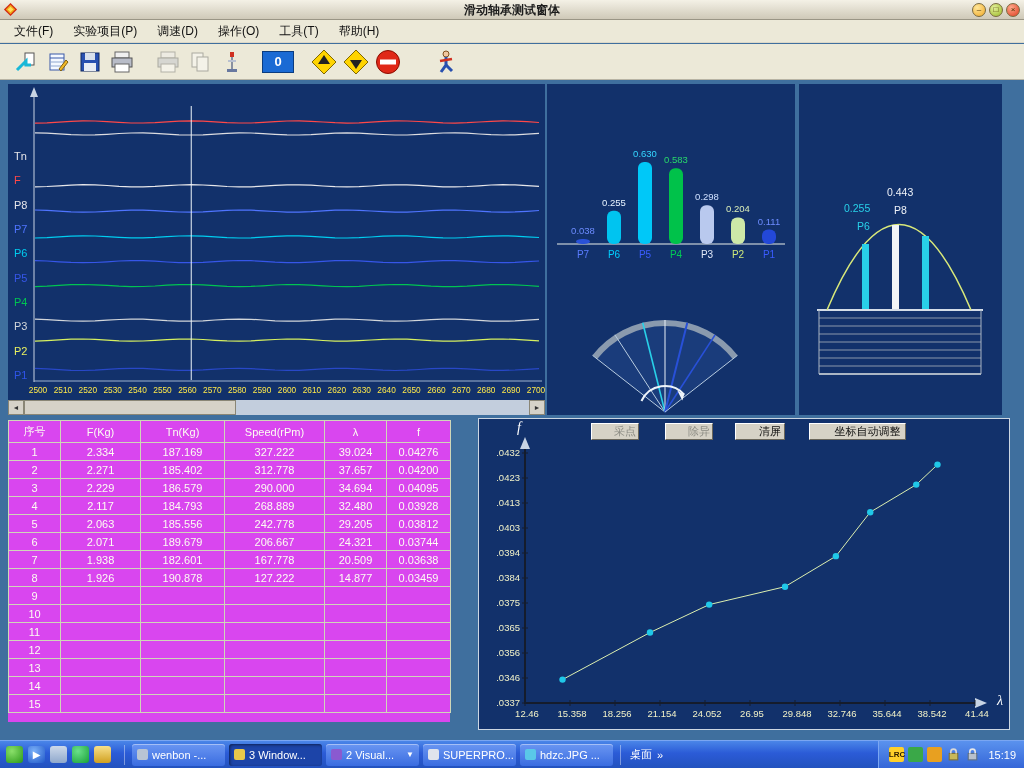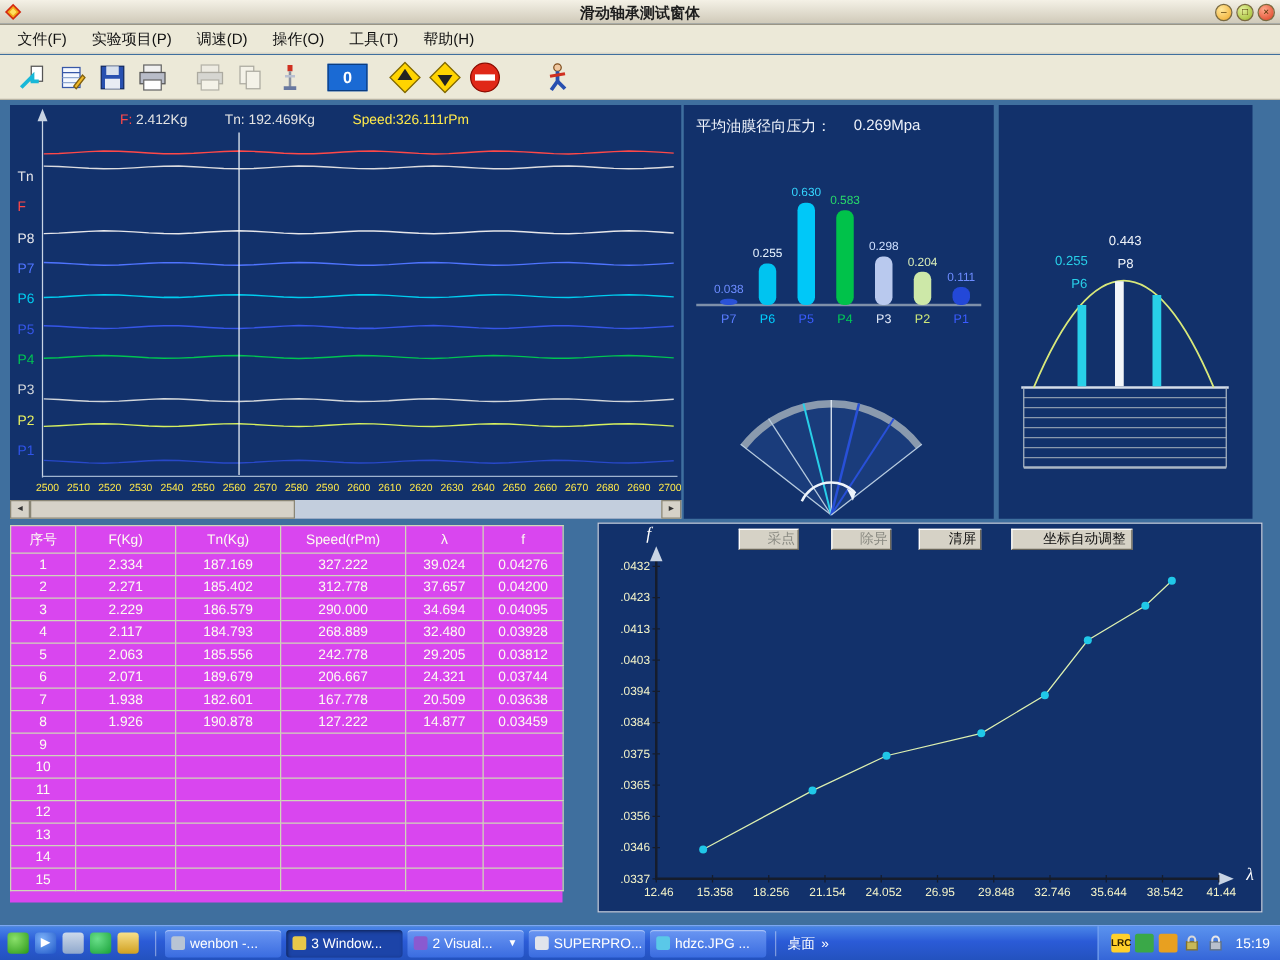--- a/index.html
+++ b/index.html
@@ -30,21 +30,21 @@
   .client{position:absolute;top:80px;left:0;width:1024px;height:660px;background:#3f6f9e;}
   .panel{position:absolute;background:#12316b;}
   .strip-panel{left:8px;top:4px;width:537px;height:331px;}
   .middle-panel{left:547px;top:4px;width:248px;height:331px;}
   .profile-panel{left:799px;top:4px;width:203px;height:331px;}
   .table-panel{left:8px;top:340px;width:442px;height:302px;background:#d946ef;}
   .scatter-panel{left:478px;top:338px;width:532px;height:312px;border:1px solid #ccd6e2;}
 
   
   .strip-readouts{position:absolute;left:88px;top:6px;display:flex;gap:30px;font-size:11px;z-index:3;white-space:nowrap;}
-  .strip-ylabels span{position:absolute;left:6px;font-size:11px;width:24px;}
+  .strip-ylabels span{position:absolute;left:6px;font-size:11px;width:24px;margin-top:14px;}
   .strip-scroll{position:absolute;left:0;bottom:0;width:537px;height:15px;background:#c3cedd;display:flex;}
   .scroll-btn{width:16px;height:15px;background:#d6d2c8;border:1px solid #8a8676;font-size:7px;color:#333;display:flex;align-items:center;justify-content:center;}
   .scroll-track{position:relative;flex:1;}
   .scroll-thumb{position:absolute;left:0;top:0;width:212px;height:15px;background:#d6d2c8;border:1px solid #8a8676;}
 
   
   .mid-title{padding:9px 0 0 10px;font-size:12px;color:#eef2fa;display:flex;gap:18px;white-space:nowrap;}
 
   
 
@@ -180,25 +180,20 @@
         <path d="M11 8 L11 16 L6 23" fill="none" stroke="#2850b0" stroke-width="3"></path>
         <path d="M11 16 L17 22" fill="none" stroke="#2850b0" stroke-width="3"></path>
         <path d="M5 12 L17 10" fill="none" stroke="#d03020" stroke-width="2.5"></path>
       </svg>
     </div>
   </div>
 
   <div class="client">
 
     <div class="panel strip-panel">
-      <div class="strip-readouts">
-        <span><span style="color:#ff4848">F:</span> <span style="color:#e4e4e4">2.412Kg</span></span>
-        <span><span style="color:#e4e4e4">Tn:</span> <span style="color:#e4e4e4">192.469Kg</span></span>
-        <span><span style="color:#ffe94a">Speed:</span><span style="color:#ffe94a">326.111rPm</span></span>
-      </div>
       <div class="strip-ylabels">
           <span style="color: rgb(230, 230, 234); top: 51.994px;">Tn</span>
           <span style="color: rgb(255, 72, 72); top: 76.333px;">F</span>
           <span style="color: rgb(230, 230, 234); top: 100.672px;">P8</span>
           <span style="color: rgb(79, 116, 255); top: 125.011px;">P7</span>
           <span style="color: rgb(0, 205, 240); top: 149.35px;">P6</span>
           <span style="color: rgb(54, 86, 232); top: 173.689px;">P5</span>
           <span style="color: rgb(0, 196, 82); top: 198.028px;">P4</span>
           <span style="color: rgb(210, 214, 218); top: 222.367px;">P3</span>
           <span style="color: rgb(232, 240, 96); top: 246.706px;">P2</span>
@@ -244,24 +239,20 @@
       <div class="strip-scroll">
         <div class="scroll-btn">◄</div>
         <div class="scroll-track">
           <div class="scroll-thumb"></div>
         </div>
         <div class="scroll-btn">►</div>
       </div>
     </div>
 
     <div class="panel middle-panel">
-      <div class="mid-title">
-        <span>平均油膜径向压力：</span>
-        <span>0.269Mpa</span>
-      </div>
       <svg id="bars-svg" width="248" height="172" style="position:absolute;left:0;top:30px">
           <line x1="10" y1="130" x2="238" y2="130" stroke="#7e90aa" stroke-width="2"></line>
           <rect x="29" y="125.06" width="14" height="4.9399999999999995" rx="6" fill="#2a52d8"></rect>
           <text x="36" y="120.06" text-anchor="middle" font-size="9.5px" fill="#6d8cff">0.038</text>
           <text x="36" y="144" text-anchor="middle" font-size="10px" fill="#5a7cff">P7</text>
           <rect x="60" y="96.85" width="14" height="33.15" rx="6" fill="#00c4f0"></rect>
           <text x="67" y="91.85" text-anchor="middle" font-size="9.5px" fill="#e8f4ff">0.255</text>
           <text x="67" y="144" text-anchor="middle" font-size="10px" fill="#00cfff">P6</text>
           <rect x="91" y="48.099999999999994" width="14" height="81.9" rx="6" fill="#00c8f8"></rect>
           <text x="98" y="43.099999999999994" text-anchor="middle" font-size="9.5px" fill="#35d6ff">0.630</text>

